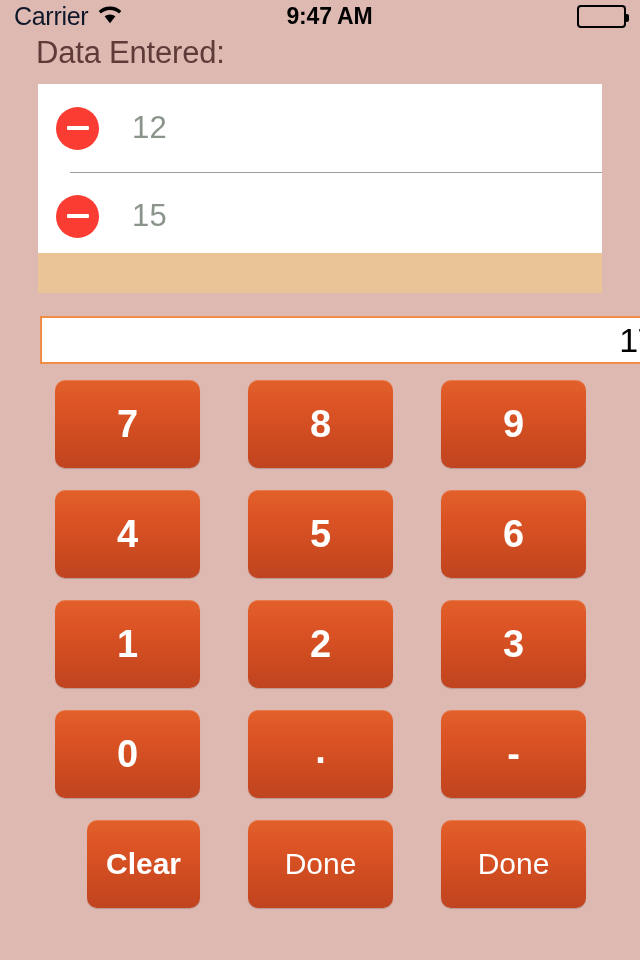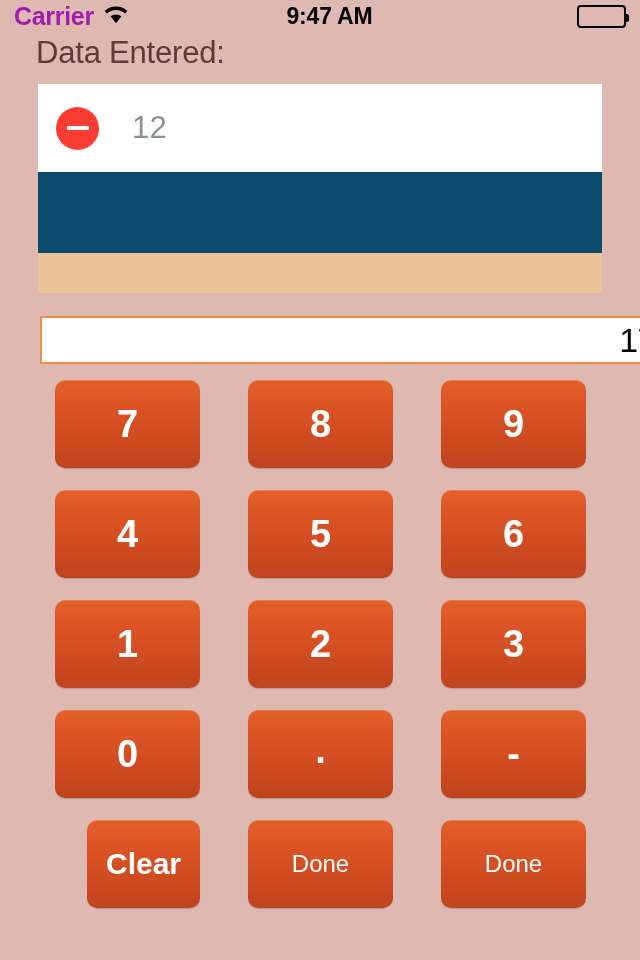--- a/index.html
+++ b/index.html
@@ -25,24 +25,23 @@
     padding: 0 14px;
     position: relative;
   }
   .sb-left {
     display: flex;
     align-items: center;
     gap: 9px;
   }
   .sb-carrier {
     font-size: 25px;
-    color: #a21caf;
+    color: #0f172a;
     letter-spacing: -0.3px;
     line-height: 1;
-    font-weight: bold;
   }
   .wifi-icon { display: block; }
   .sb-time {
     position: absolute;
     left: 0; right: 0;
     text-align: center;
     font-size: 23px;
     font-weight: bold;
     color: #000;
     letter-spacing: -0.2px;
@@ -208,21 +207,21 @@
   .key-minus {
     font-size: 38px;
     font-weight: bold;
   }
   .key-action-bold {
     font-size: 30px;
     font-weight: bold;
     margin-left: 32px;
   }
   .key-action {
-    font-size: 24px;
+    font-size: 30px;
     font-weight: normal;
   }
 </style>
 </head>
 <body>
 
 <div class="statusbar">
   <div class="sb-left">
     <span class="sb-carrier">Carrier</span>
     <span class="wifi-icon">
@@ -244,20 +243,26 @@
 
 <div class="list-wrap">
 
   <div class="list-row">
     <span class="delete-btn">
       <span class="bar"></span>
     </span>
     <span class="row-value">12</span>
   </div>
 
+  <div class="list-row">
+    <span class="delete-btn">
+      <span class="bar"></span>
+    </span>
+    <span class="row-value">15</span>
+  </div>
 
 </div>
 <div class="list-footer"></div>
 
 <div class="value-field">
   <span class="value-field-text">17</span>
 </div>
 
 <div class="keypad">
 

